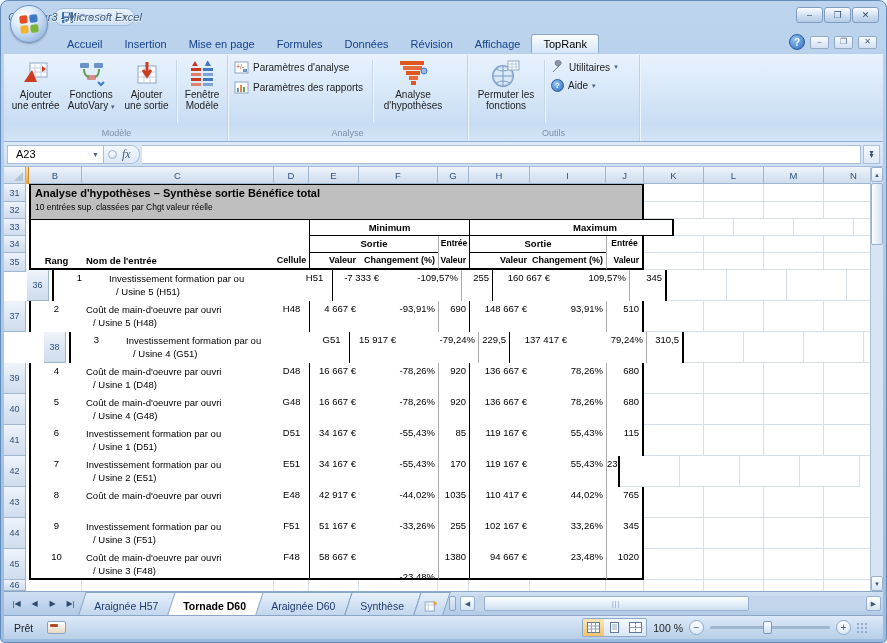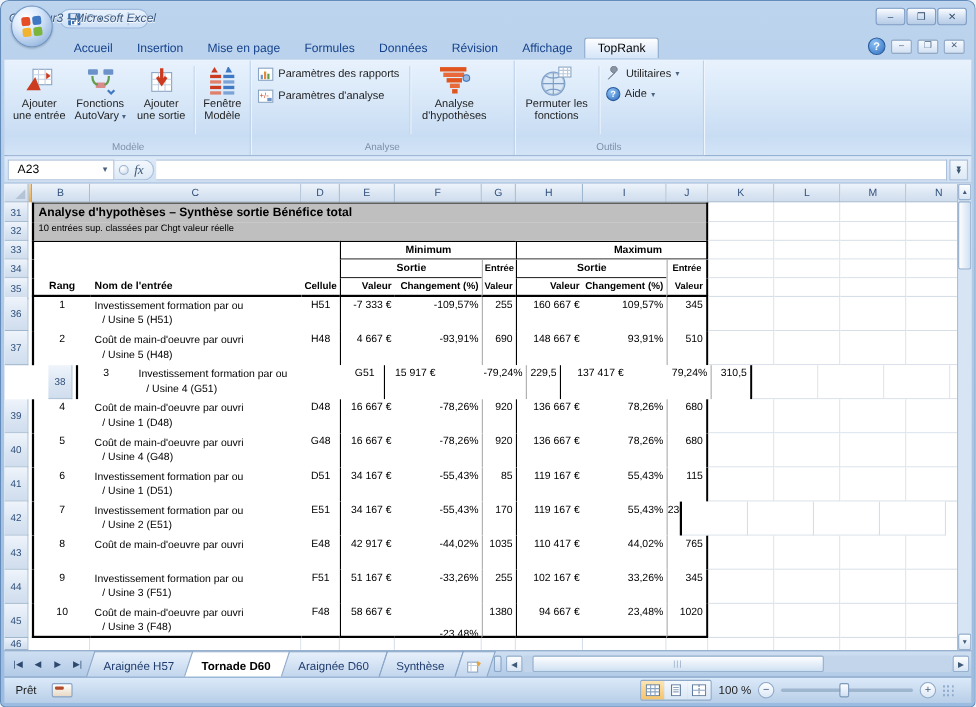--- a/index.html
+++ b/index.html
@@ -236,36 +236,36 @@
       <div class="glabel">Modèle</div>
     </div>
 
     <div class="rgroup" style="width:240px;">
       <div class="gbody">
         <div class="smallcol" style="width:140px;">
           <div class="smallbtn">
             <span>
               <svg width="15" height="15" viewBox="0 0 15 15">
                   <rect x="1" y="2" width="13" height="11" fill="#fff" stroke="#8aa5c4"></rect>
+                  <text x="2" y="9" font-size="7" fill="#cc3b1f" font-family="sans-serif">+/-</text>
+                  <rect x="9" y="9" width="4" height="3" fill="#6b93c9"></rect>
+                </svg>
+            </span>
+            <span>Paramètres d'analyse</span>
+          </div>
+          <div class="smallbtn">
+            <span>
+              <svg width="15" height="15" viewBox="0 0 15 15">
+                  <rect x="1" y="2" width="13" height="11" fill="#fff" stroke="#8aa5c4"></rect>
                   <rect x="3" y="8" width="2" height="4" fill="#6b93c9"></rect>
                   <rect x="6" y="5" width="2" height="7" fill="#e58a3a"></rect>
                   <rect x="9" y="7" width="2" height="5" fill="#5f9e4f"></rect>
                 </svg>
             </span>
             <span>Paramètres des rapports</span>
-          </div>
-          <div class="smallbtn">
-            <span>
-              <svg width="15" height="15" viewBox="0 0 15 15">
-                  <rect x="1" y="2" width="13" height="11" fill="#fff" stroke="#8aa5c4"></rect>
-                  <text x="2" y="9" font-size="7" fill="#cc3b1f" font-family="sans-serif">+/-</text>
-                  <rect x="9" y="9" width="4" height="3" fill="#6b93c9"></rect>
-                </svg>
-            </span>
-            <span>Paramètres d'analyse</span>
           </div>
         </div>
         <div class="vsep"></div>
         <div class="bigbtn" style="width:76px;">
           <span class="bicon">
             <svg width="34" height="30" viewBox="0 0 34 30">
                 <rect x="4" y="2" width="24" height="4" fill="#e0561e"></rect>
                 <rect x="7" y="7" width="19" height="4" fill="#e8693a"></rect>
                 <rect x="10" y="12" width="14" height="4" fill="#e0561e"></rect>
                 <rect x="13" y="17" width="9" height="4" fill="#e8693a"></rect>
@@ -368,21 +368,21 @@
           <div class="cell" style="width: 60px; border-right: 1px solid rgb(214, 222, 232); border-bottom: 1px solid rgb(214, 222, 232);"></div>
           <div class="cell" style="width: 60px; border-right: 1px solid rgb(214, 222, 232); border-bottom: 1px solid rgb(214, 222, 232);"></div>
           <div class="cell" style="width: 60px; border-right: 1px solid rgb(214, 222, 232); border-bottom: 1px solid rgb(214, 222, 232);"></div>
           <div class="cell" style="width: 60px; border-right: 1px solid rgb(214, 222, 232); border-bottom: 1px solid rgb(214, 222, 232);"></div>
         </div>
         <div class="srow" style="height: 17px;">
           <div class="rhcell" style="height: 17px;">33</div>
           <div class="spacer"></div>
           <div class="cell" style="width: 280px; border-left: 2px solid rgb(0, 0, 0); border-top: 1px solid rgb(0, 0, 0);"></div>
           <div class="cell hb ac pt" style="width: 160px; border-left: 1px solid rgb(0, 0, 0); border-top: 1px solid rgb(0, 0, 0); border-bottom: 1px solid rgb(0, 0, 0);">Minimum</div>
-          <div class="cell hb ac pt" style="width: 175px; border-width: 1px 2px 1px 1px; border-style: solid; border-color: rgb(0, 0, 0); padding-left: 48px;">Maximum</div>
+          <div class="cell hb ac pt" style="width: 205px; border-width: 1px 2px 1px 1px; border-style: solid; border-color: rgb(0, 0, 0); padding-left: 48px;">Maximum</div>
           <div class="cell" style="width: 60px; border-right: 1px solid rgb(214, 222, 232); border-bottom: 1px solid rgb(214, 222, 232);"></div>
           <div class="cell" style="width: 60px; border-right: 1px solid rgb(214, 222, 232); border-bottom: 1px solid rgb(214, 222, 232);"></div>
           <div class="cell" style="width: 60px; border-right: 1px solid rgb(214, 222, 232); border-bottom: 1px solid rgb(214, 222, 232);"></div>
           <div class="cell" style="width: 60px; border-right: 1px solid rgb(214, 222, 232); border-bottom: 1px solid rgb(214, 222, 232);"></div>
         </div>
         <div class="srow" style="height: 17px;">
           <div class="rhcell" style="height: 17px;">34</div>
           <div class="spacer"></div>
           <div class="cell" style="width: 280px; border-left: 2px solid rgb(0, 0, 0);"></div>
           <div class="cell hb ac pt" style="width: 129px; border-left: 1px solid rgb(0, 0, 0); border-bottom: 1px solid rgb(0, 0, 0);">Sortie</div>
@@ -404,21 +404,21 @@
           <div class="cell hb ar pt" style="width: 79px; border-bottom: 2px solid rgb(0, 0, 0); font-size: 9px;">Changement (%)</div>
           <div class="cell hb ar pt" style="width: 31px; border-left: 1px solid rgb(171, 171, 171); border-bottom: 2px solid rgb(0, 0, 0); font-size: 8.5px;">Valeur</div>
           <div class="cell hb ar pt" style="width: 61px; border-left: 1px solid rgb(0, 0, 0); border-bottom: 2px solid rgb(0, 0, 0); font-size: 9px;">Valeur</div>
           <div class="cell hb ar pt" style="width: 76px; border-bottom: 2px solid rgb(0, 0, 0); font-size: 9px;">Changement (%)</div>
           <div class="cell hb ar pt" style="width: 38px; border-left: 1px solid rgb(171, 171, 171); border-right: 2px solid rgb(0, 0, 0); border-bottom: 2px solid rgb(0, 0, 0); font-size: 8.5px;">Valeur</div>
           <div class="cell" style="width: 60px; border-right: 1px solid rgb(214, 222, 232); border-bottom: 1px solid rgb(214, 222, 232);"></div>
           <div class="cell" style="width: 60px; border-right: 1px solid rgb(214, 222, 232); border-bottom: 1px solid rgb(214, 222, 232);"></div>
           <div class="cell" style="width: 60px; border-right: 1px solid rgb(214, 222, 232); border-bottom: 1px solid rgb(214, 222, 232);"></div>
           <div class="cell" style="width: 60px; border-right: 1px solid rgb(214, 222, 232); border-bottom: 1px solid rgb(214, 222, 232);"></div>
         </div>
-        <div class="srow" style="height: 31px;">
+        <div class="srow" style="height: 31px; padding-left: 23px;">
           <div class="rhcell" style="height: 31px;">36</div>
           <div class="spacer"></div>
           <div class="cell ac pt" style="width: 53px; border-left: 2px solid rgb(0, 0, 0);">1</div>
           <div class="cell al pt" style="width: 192px;">
             <div class="" style="line-height: 13px;">Investissement formation par ou</div>
             <div class="l2" style="line-height: 13px;">/ Usine 5 (H51)</div>
           </div>
           <div class="cell ac pt" style="width: 35px;">H51</div>
           <div class="cell ar pt" style="width: 50px; border-left: 1px solid rgb(0, 0, 0);">-7 333 €</div>
           <div class="cell ar pt" style="width: 79px;">-109,57%</div>

